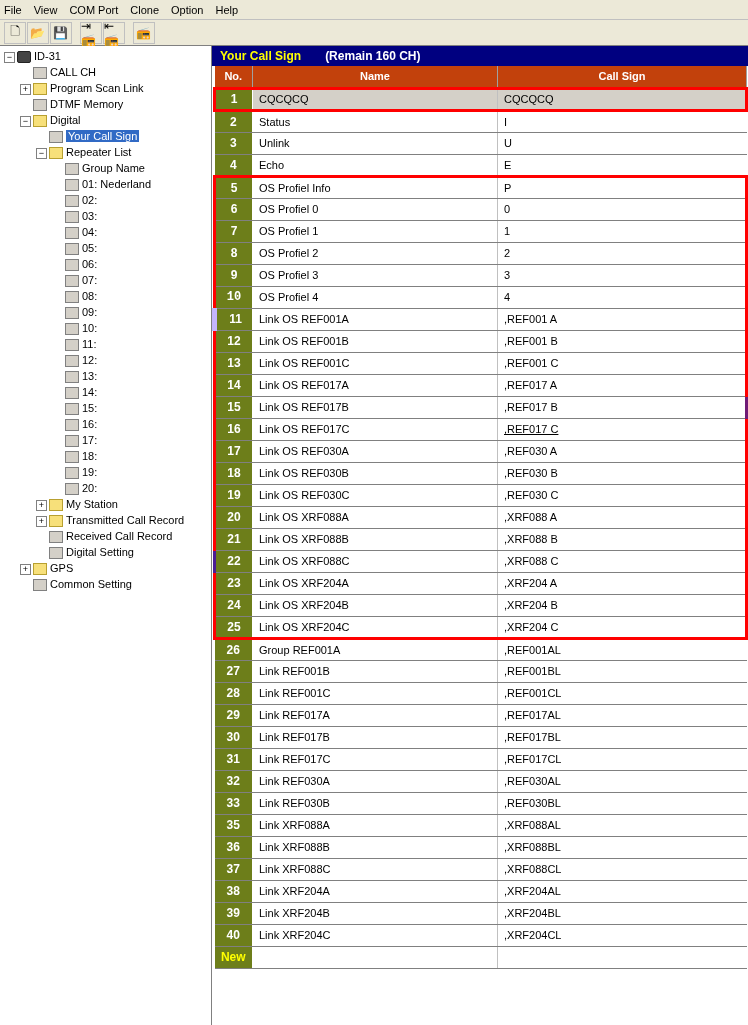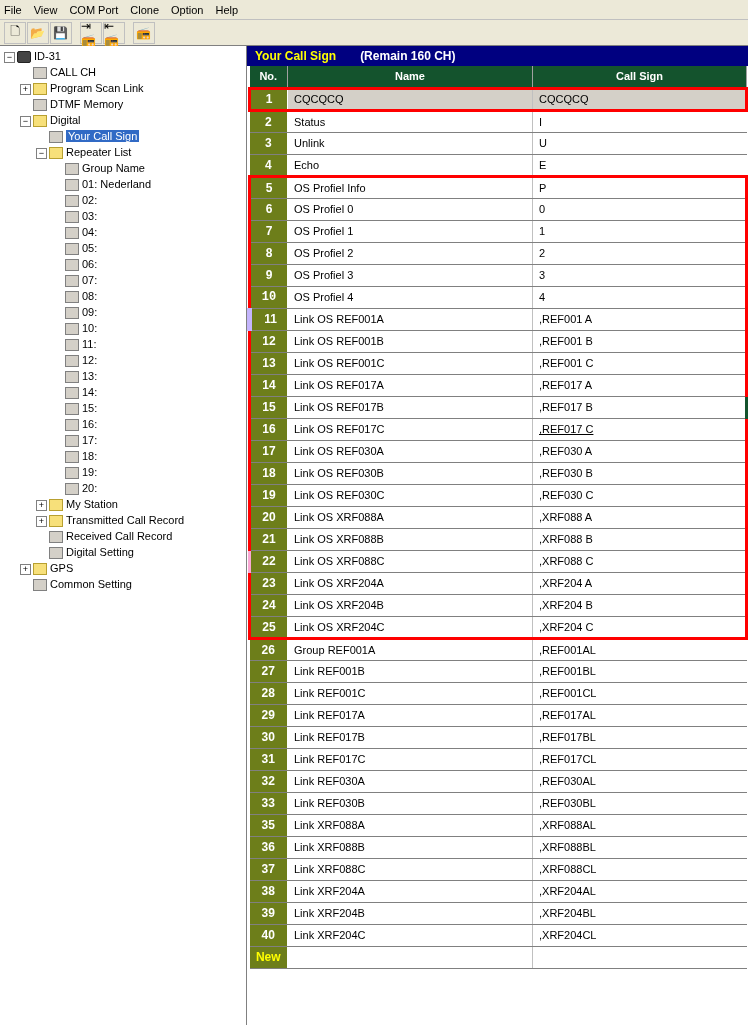--- a/index.html
+++ b/index.html
@@ -3,41 +3,41 @@
 <meta charset="utf-8">
 <style>
 * { box-sizing: border-box; margin: 0; padding: 0; }
 body { font-family: Tahoma, Arial, sans-serif; font-size: 11px; background: #ece9d8; width: 748px; height: 1025px; overflow: hidden; }
 .menubar { background: #ece9d8; border-bottom: 1px solid #c0c0c0; height: 20px; display: flex; align-items: center; padding: 2px 4px; gap: 12px; }
 .menubar span { cursor: default; }
 .toolbar { background: #ece9d8; border-bottom: 1px solid #808080; height: 26px; display: flex; align-items: center; padding: 2px 4px; gap: 1px; }
 .tbtn { width: 22px; height: 22px; border: 1px solid #c0c0c0; background: #ece9d8; display: flex; align-items: center; justify-content: center; font-size: 12px; }
 .tbtn.sep { border: none; width: 6px; }
 .main { display: flex; height: calc(100% - 46px); }
-.tree-pane { width: 247px; background: #fff; border-right: 1px solid #808080; overflow: auto; padding: 2px; }
+.tree-pane { width: 212px; background: #fff; border-right: 1px solid #808080; overflow: auto; padding: 2px; }
 .tree-pane ul { list-style: none; }
 .tree-pane li { white-space: nowrap; line-height: 16px; }
 .tree-pane .indent0 { padding-left: 2px; }
 .tree-pane .indent1 { padding-left: 18px; }
 .tree-pane .indent2 { padding-left: 34px; }
 .tree-pane .indent3 { padding-left: 50px; }
 .expander { display: inline-block; width: 11px; height: 11px; border: 1px solid #808080; text-align: center; line-height: 9px; font-size: 9px; margin-right: 2px; background: #fff; cursor: pointer; }
 .noexp { display: inline-block; width: 13px; }
 .ficon { display: inline-block; width: 14px; height: 12px; margin-right: 3px; vertical-align: middle; }
 .folder { background: #f7e07a; border: 1px solid #b8a030; }
 .folder-open { background: #f7e07a; border: 1px solid #b8a030; }
 .leaf { background: #d4d0c8; border: 1px solid #808080; }
 .radio { background: #444; border: 1px solid #222; border-radius: 2px; }
 .selected { background: #316ac5; color: #fff; padding: 0 2px; }
 .content { flex: 1; background: #fff; overflow: auto; }
 .title-bar { background: #000080; color: #fff; height: 20px; display: flex; align-items: center; padding-left: 8px; font-weight: bold; font-size: 12px; }
 .title-bar .yellow { color: #ffff00; margin-right: 24px; }
 .table { border-collapse: collapse; width: 100%; }
 .table td { border-bottom: 1px solid #808080; height: 22px; padding: 0 6px; }
-.table .hdr td { background: #14532d; color: #fff; font-weight: bold; text-align: center; border-right: 1px solid #a0a0a0; }
+.table .hdr td { background: #c2410c; color: #fff; font-weight: bold; text-align: center; border-right: 1px solid #a0a0a0; }
 .table .numcol { background: #6d7e1a; color: #fff; font-weight: bold; text-align: center; width: 38px; border-right: 1px solid #fff; font-size: 12px; }
 .table .newcol { background: #6d7e1a; color: #ffff00; font-weight: bold; text-align: center; }
 .table .namecol { width: 245px; border-right: 1px solid #c0c0c0; padding-left: 6px; }
 .table .callcol { padding-left: 6px; }
 .highlight-row td.namecol, .highlight-row td.callcol { background: #d4d0c8; }
 </style>
 </head>
 <body>
 
 <div class="menubar" id="menubar">
@@ -179,21 +179,21 @@
             <td class="callcol" style="border-right: 3px solid red; margin-top: 15px;">,REF001 C</td>
           </tr>
           <tr>
             <td class="numcol " style="position: relative; border-left: 3px solid red;">14</td>
             <td class="namecol">Link OS REF017A</td>
             <td class="callcol" style="border-right: 3px solid red;">,REF017 A</td>
           </tr>
           <tr>
             <td class="numcol " style="position: relative; border-left: 3px solid red;">15</td>
             <td class="namecol">Link OS REF017B</td>
-            <td class="callcol" style="border-right: 3px solid #14532d; margin-top: 6px;">,REF017 B</td>
+            <td class="callcol" style="border-right: 3px solid #701a75; margin-top: 6px;">,REF017 B</td>
           </tr>
           <tr>
             <td class="numcol " style="position: relative; border-left: 3px solid red;">16</td>
             <td class="namecol">Link OS REF017C</td>
             <td class="callcol" style="border-right: 3px solid red; text-decoration: underline;">,REF017 C</td>
           </tr>
           <tr>
             <td class="numcol " style="position: relative; border-left: 3px solid red;">17</td>
             <td class="namecol">Link OS REF030A</td>
             <td class="callcol" style="border-right: 3px solid red;">,REF030 A</td>
@@ -212,21 +212,21 @@
             <td class="numcol " style="position: relative; border-left: 3px solid red;">20</td>
             <td class="namecol">Link OS XRF088A</td>
             <td class="callcol" style="border-right: 3px solid red;">,XRF088 A</td>
           </tr>
           <tr>
             <td class="numcol " style="position: relative; border-left: 3px solid red;">21</td>
             <td class="namecol">Link OS XRF088B</td>
             <td class="callcol" style="border-right: 3px solid red;">,XRF088 B</td>
           </tr>
           <tr>
-            <td class="numcol " style="position: relative; border-left: 3px solid #f9a8d4;">22</td>
+            <td class="numcol " style="position: relative; border-left: 3px solid #4c1d95;">22</td>
             <td class="namecol">Link OS XRF088C</td>
             <td class="callcol" style="border-right: 3px solid red;">,XRF088 C</td>
           </tr>
           <tr>
             <td class="numcol " style="position: relative; border-left: 3px solid red;">23</td>
             <td class="namecol">Link OS XRF204A</td>
             <td class="callcol" style="border-right: 3px solid red;">,XRF204 A</td>
           </tr>
           <tr>
             <td class="numcol " style="position: relative; border-left: 3px solid red;">24</td>

